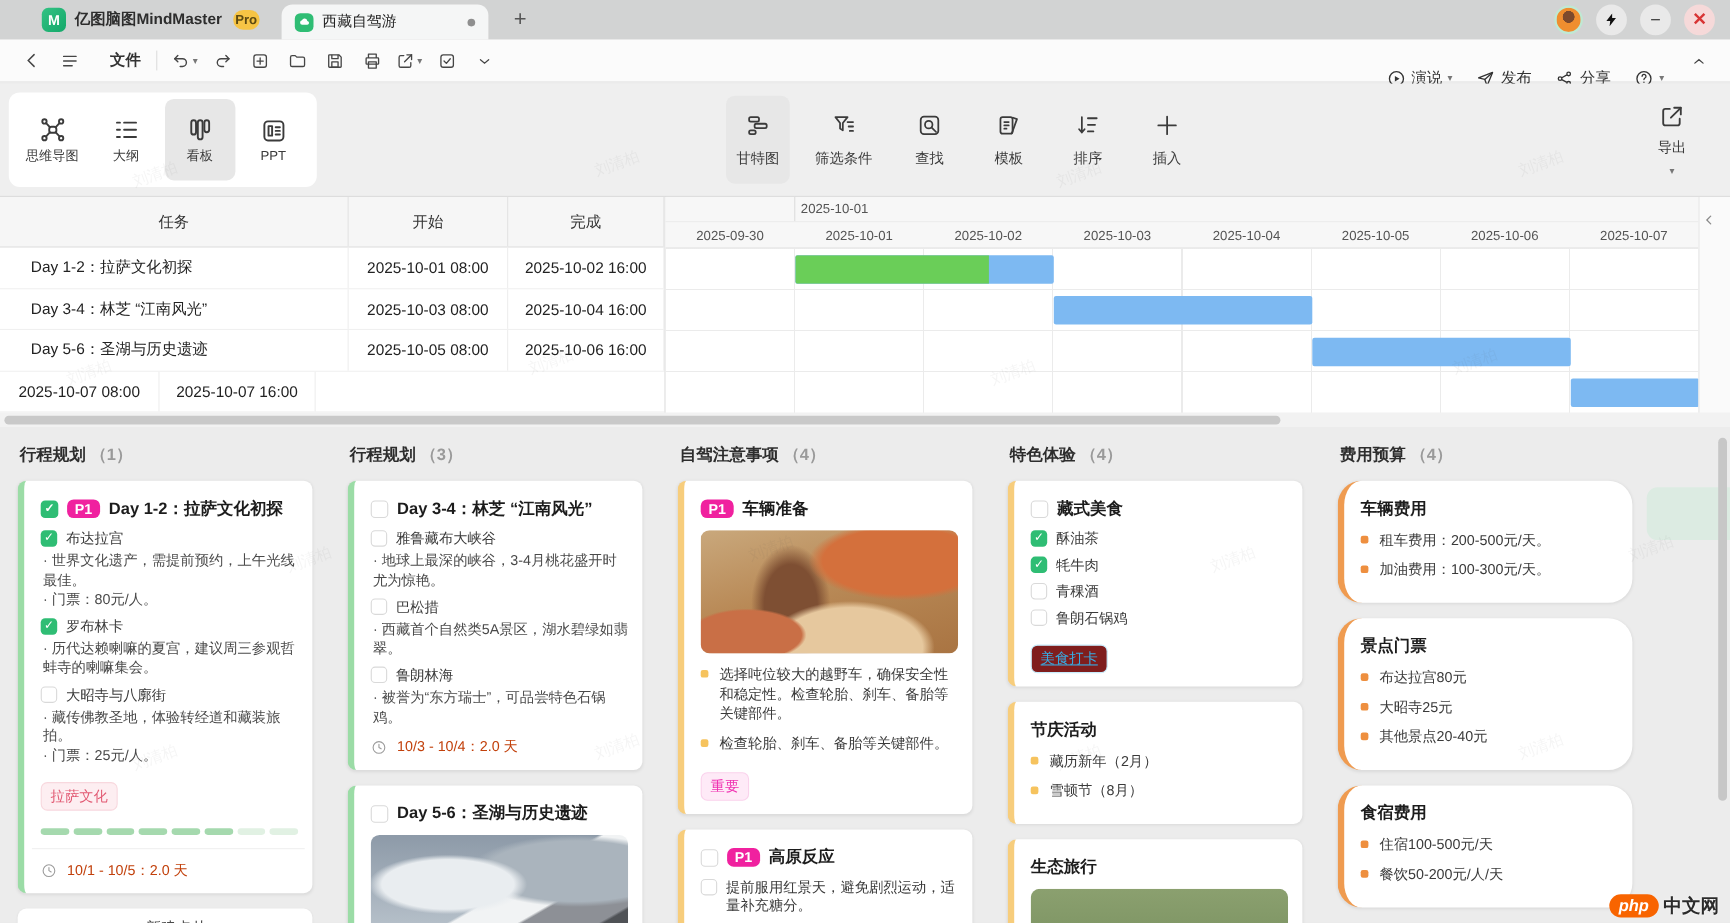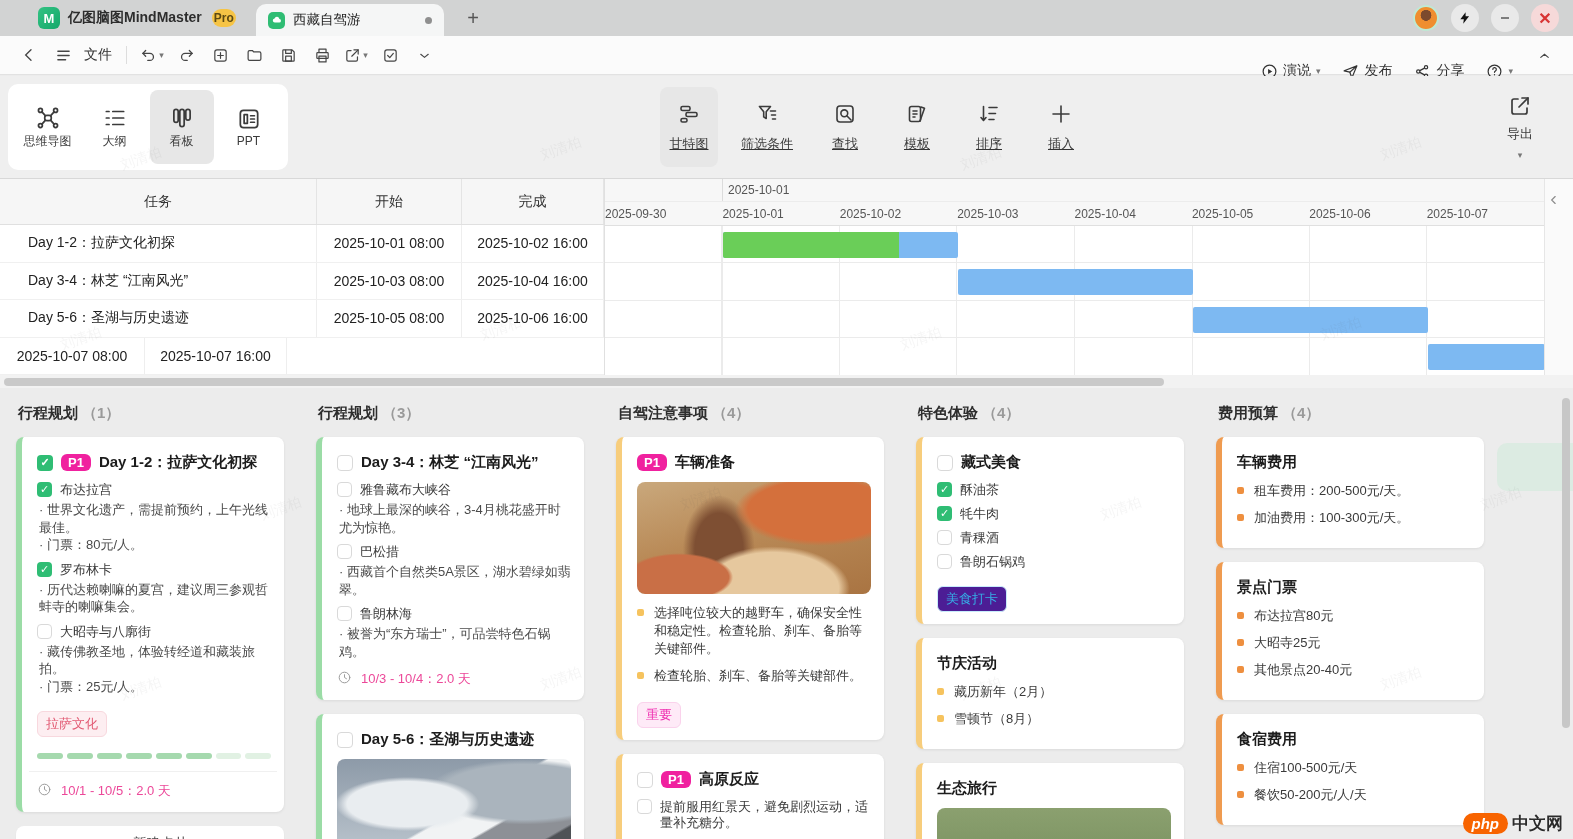--- a/index.html
+++ b/index.html
@@ -29,33 +29,33 @@
     background:radial-gradient(circle at 50% 38%, #7c4a2d 0 30%, #ef8e2f 32%); }
   .circle-btn { width:28px; height:28px; border-radius:50%; background:#e9e9e9; display:flex; align-items:center; justify-content:center; color:#111; }
   .circle-btn.close { background:#f6d9d9; color:#d83434; font-weight:700; }
 
   
   .menubar { position:absolute; top:36px; left:0; right:0; height:39px; background:#fbfbfb;
     border-bottom:1px solid #e2e2e2; display:flex; align-items:center; padding:0 12px; }
   .ibtn { min-width:28px; height:28px; border-radius:6px; display:flex; align-items:center; justify-content:center;
     color:#454545; margin:0 3px; }
   .ibtn .caret { font-size:9px; color:#777; margin-left:2px; }
-  .mb-label { font-size:14px; color:#333; margin:0 6px 0 4px; }
+  .mb-label { font-size:14px; color:#333; margin:0 6px 0 20px;font-weight:bold; }
   .vdiv { width:1px; height:18px; background:#ddd; margin:0 8px; }
   .mb-right { margin-left:auto; display:flex; align-items:center; gap:6px; }
   .mb-right .txtbtn { display:flex; align-items:center; gap:5px; font-size:14px; color:#333; padding:4px 8px; border-radius:6px;margin-top:32px; }
 
   
   .ribbon { position:absolute; top:76px; left:0; right:0; height:102px; background:#efefef; }
   .view-panel { position:absolute; left:8px; top:8px; width:280px; height:86px; background:#fff; border-radius:10px;
     display:flex; align-items:center; justify-content:space-around; padding:0 6px; }
   .vbtn { width:64px; height:74px; border-radius:8px; display:flex; flex-direction:column; align-items:center;
     justify-content:center; gap:2px; color:#3b3b3b; font-size:12px; }
   .vbtn.active { background:#e7e7e7; }
-  .tools { position:absolute; left:660px; top:8px; height:86px; display:flex; gap:14px; align-items:center;text-decoration:underline; }
+  .tools { position:absolute; left:660px; top:8px; height:86px; display:flex; gap:14px; align-items:center; }
   .tbtn { min-width:58px; height:80px; border-radius:8px; display:flex; flex-direction:column; align-items:center;
     justify-content:center; gap:9px; color:#3b3b3b; font-size:13px; padding:0 9px; }
   .tbtn.active { background:#e7e7e7; }
   .export-btn { position:absolute; right:20px; top:10px; width:66px; height:82px; display:flex; flex-direction:column;
     align-items:center; justify-content:center; gap:7px; color:#3b3b3b; font-size:13px; }
   .export-btn .caret { font-size:9px; color:#777; }
 
   
   .gantt { position:absolute; top:178px; left:0; right:0; height:210px; background:#fff; border-top:1px solid #d8d8d8; }
   .g-table { position:absolute; left:0; top:0; width:604px; height:197px; }
@@ -63,63 +63,63 @@
   .g-th { display:flex; align-items:center; justify-content:center; font-size:14px; color:#333; border-right:1px solid #e4e4e4; }
   .g-row { height:37.5px; display:flex; border-bottom:1px solid #f0f0f0; }
   .g-td { display:flex; align-items:center; justify-content:center; font-size:14px; color:#222; border-right:1px solid #eee; }
   .g-td.task { justify-content:flex-start; padding-left:28px; }
   .w-task{ width:317px;} .w-start{ width:145px;} .w-end{ width:142px;}
   .g-chart { position:absolute; left:604px; top:0; width:940px; height:197px; border-left:1px solid #e0e0e0; }
   .g-month { height:23px; background:#f7f7f7; border-bottom:1px solid #ececec; position:relative; }
   .g-month .mlabel { position:absolute; left:123px; top:4px; font-size:12px; color:#555; }
   .g-month .mtick { position:absolute; left:117px; top:0; bottom:0; width:1px; background:#dcdcdc; }
   .g-days { height:24px; background:#f7f7f7; border-bottom:1px solid #e0e0e0; display:flex; }
-  .g-day { width:117.5px; font-size:12px; color:#555; line-height:24px; }
+  .g-day { width:117.5px; text-align:center; font-size:12px; color:#555; line-height:24px; }
   .g-grid { position:relative; height:150px;
     background-image:
       repeating-linear-gradient(to right, transparent 0 116.5px, #ebebeb 116.5px 117.5px),
       repeating-linear-gradient(to bottom, transparent 0 36.5px, #ebebeb 36.5px 37.5px); }
   .g-bar { position:absolute; height:26px; border-radius:2px; overflow:hidden; }
   .g-bar .prog { position:absolute; left:0; top:0; bottom:0; }
   .g-right { position:absolute; left:1544px; right:0; top:0; height:197px; background:#fafafa; border-left:1px solid #e6e6e6; }
   .g-collapse { position:absolute; top:14px; left:2px; color:#8a8a8a; }
   .g-hscroll { position:absolute; left:0; right:0; bottom:0; height:13px; background:#f2f2f2; }
   .g-hscroll .thumb { position:absolute; left:4px; top:2.5px; height:8px; width:1160px; background:#c9c9c9; border-radius:4px; }
 
   
   .board { position:absolute; top:388px; left:0; right:0; bottom:0; background:#ececec; overflow:hidden; }
   .col { position:absolute; top:0; width:300px; padding:10px 16px; }
   .col-h { font-size:15px; font-weight:700; color:#2d2d2d; margin:6px 0 14px 2px; }
   .col-h .cnt { color:#9a9a9a; margin-left:4px; }
   .card { background:#fff; border-radius:8px; box-shadow:0 1px 3px rgba(0,0,0,.08); border-left:6px solid #ccc;
     padding:12px 13px 12px 15px; margin-bottom:14px; font-size:13px; color:#333; }
   .ac-green  { border-left-color:#9bdca6; }
   .ac-yellow { border-left-color:#f7cd7c; }
-  .ac-orange { border-left-color:#ef9b50; }
+  .ac-orange { border-left-color:#ef9b50;border-radius:22px; }
   .card-h { display:flex; align-items:center; gap:8px; font-size:15px; font-weight:700; color:#1c1c1c; margin:4px 0 10px; }
   .badge { background:#f0219f; color:#fff; font-size:13px; font-weight:700; padding:1px 7px; border-radius:6px; }
   .chk { width:16px; height:16px; border-radius:4px; flex:none; }
   .chk.on  { background:#2fbd74; color:#fff; display:flex; align-items:center; justify-content:center; font-size:11px; line-height:1; }
   .chk.off { background:#fff; border:1.5px solid #d9d9d9; }
   .item { margin:8px 0; }
   .item-top { display:flex; gap:8px; align-items:flex-start; color:#3a3a3a; line-height:16px; }
   .item .chk { width:15px; height:15px; margin-top:0; }
   .subs { color:#4a4a4a; line-height:17.5px; margin:3px 0 0 2px; }
   .bullet-item { display:flex; gap:10px; margin:9px 0; line-height:18px; color:#3a3a3a; }
   .bullet { width:7px; height:7px; border-radius:2px; margin-top:5px; flex:none; }
   .b-yellow { background:#f6c35e; } .b-orange { background:#ee8f3f; }
   .tag { display:inline-block; font-size:13px; padding:3px 8px; border-radius:6px; margin-top:8px; }
   .tag.pink    { background:#fdeef1; color:#e25a73; border:1px solid #f8d8de; }
   .tag.magenta { background:#feeaf7; color:#f032b2; border:1px solid #fad2ec; }
-  .tag.blue    { background:#4c1d95; color:#36aee6; border:1px solid #c8ecfb; }
+  .tag.blue    { background:#7f1d1d; color:#36aee6; border:1px solid #c8ecfb;text-decoration:underline; }
   .progress { display:flex; gap:4px; margin:16px 0 0; }
   .pseg { flex:1; height:6px; border-radius:3px; background:#e1f1e3; }
   .pseg.fill { background:#a5d9ae; }
   .cdivider { border-top:1px solid #f0f0f0; margin:12px -6px 2px -8px; }
-  .cfoot { display:flex; gap:9px; color:#ec4899; font-size:13px; margin-top:10px; }
+  .cfoot { display:flex; gap:9px; align-items:center; color:#c2410c; font-size:13px; margin-top:10px; }
   .cimg { border-radius:8px; margin:4px 0 10px; }
   .img-canyon { height:112px;
     background:
       radial-gradient(90px 40px at 18% 85%, #c96f46 0 55%, transparent 60%),
       radial-gradient(130px 55px at 78% 25%, #d4703c 0 55%, transparent 65%),
       radial-gradient(110px 60px at 58% 95%, #e6c89e 0 60%, transparent 70%),
       radial-gradient(60px 90px at 35% 60%, #7e4f33 0 40%, transparent 60%),
       linear-gradient(165deg,#c9a87c 0%,#b98a57 45%,#a97442 100%); }
   .img-mountain { height:150px;
     background:

